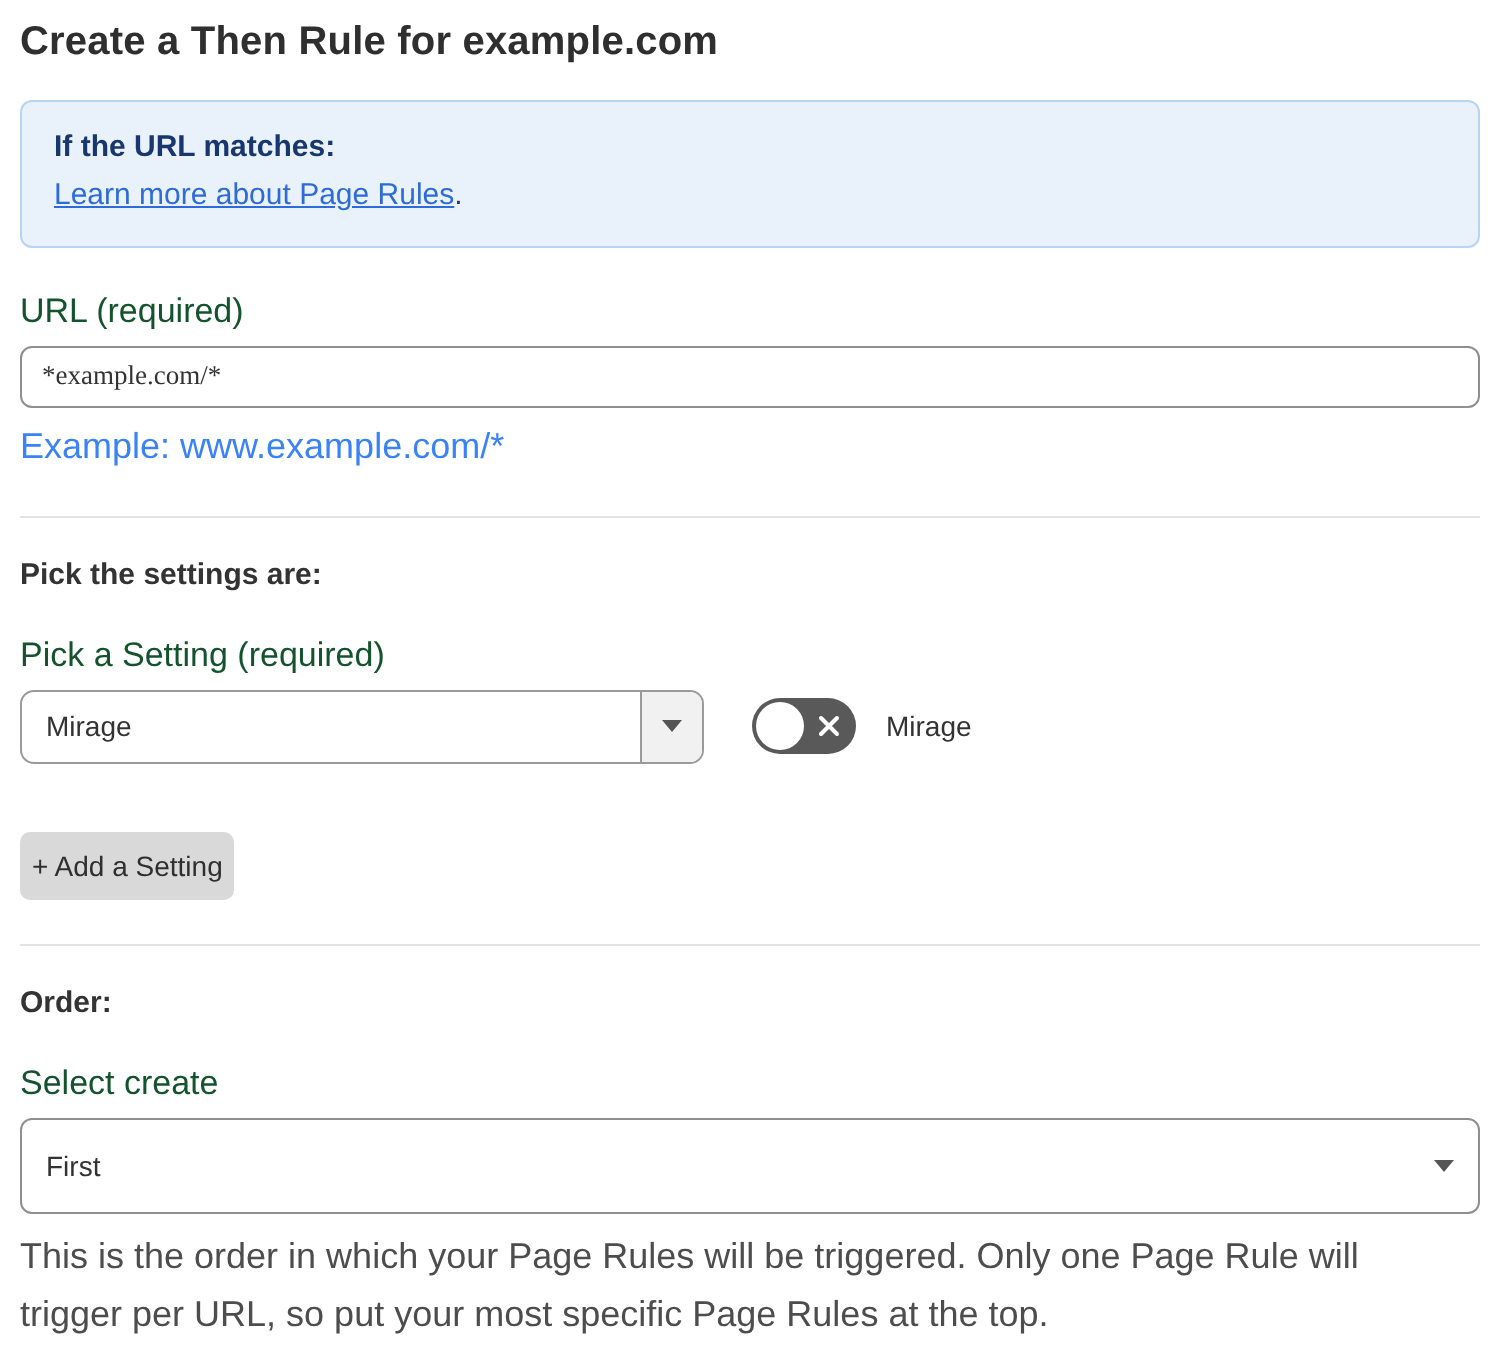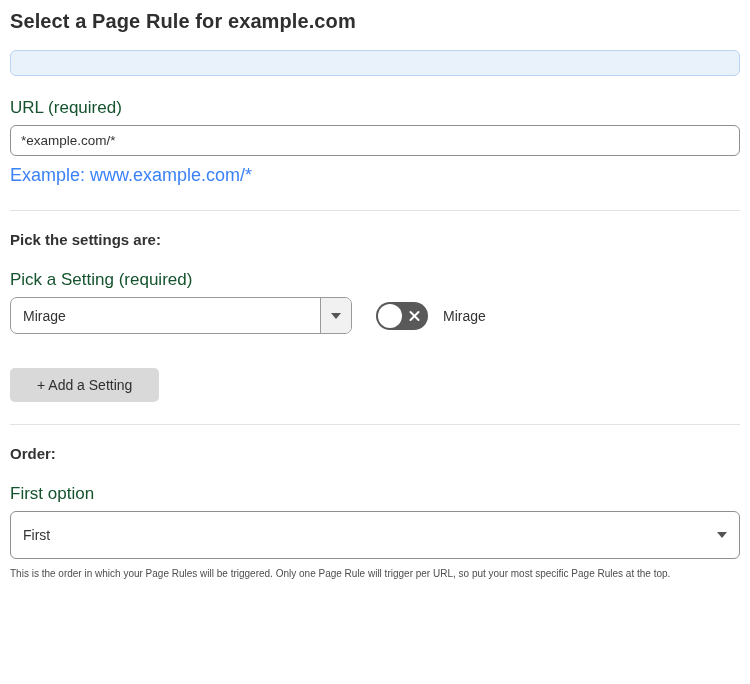--- a/index.html
+++ b/index.html
@@ -43,21 +43,21 @@
     font-size: 17px;
     color: #14532d;
     margin: 22px 0 7px 0;
   }
   .text-input {
     width: 100%;
     height: 31px;
     border: 1px solid #8f8f8f;
     border-radius: 6px;
     padding: 0 10px;
-    font-family: Liberation Sans, sans-serif;
+    font-family: Liberation Serif, serif;
     font-size: 13.5px;
     color: #333333;
     outline: none;
     background: #ffffff;
   }
   .helper-text {
     font-size: 18px;
     color: #3b82f6;
     margin-top: 6px;
     line-height: 1.45;
@@ -142,51 +142,53 @@
     display: inline-block;
     border: none;
     border-radius: 5px;
     font-family: "Liberation Sans", sans-serif;
     font-size: 14px;
     padding: 9px 16px;
     cursor: pointer;
     color: #2f2f2f;
     background: #d9d9d9;
   }
-  .btn-add { margin-top: 34px; padding: 9px 27px; }
+  .btn-add { margin-top: 34px; padding: 9px 6px; }
   .full-select {
     width: 100%;
     height: 48px;
     border: 1px solid #8f8f8f;
     border-radius: 6px;
     display: flex;
     align-items: center;
     justify-content: space-between;
     padding: 0 12px;
     font-size: 14px;
     color: #333333;
     background: #ffffff;
     cursor: pointer;
   }
   .order-helper {
-    font-size: 10px;
+    font-size: 18px;
     color: #4d4d4d;
     line-height: 1.6;
     margin-top: 7px;
     max-width: 724px;
   }
 </style>
 </head>
 <body>
 
 
 
-<h1 class="page-title">Select a Page Rule for example.com</h1>
+<h1 class="page-title">Create a Then Rule for example.com</h1>
 
 <div class="info-box">
+  <p class="info-heading">If the URL matches:</p>
+  <p class="info-body"><a class="info-link">Learn more about Page Rules</a><span>.</span></p>
 </div>
 
 <div class="field-label">URL (required)</div>
 <input class="text-input" type="text" value="*example.com/*" style="">
 <div class="helper-text">Example: www.example.com/*</div>
 
 <hr class="divider">
 
 <h2 class="section-heading">Pick the settings are:</h2>
 
@@ -210,21 +212,21 @@
   </div>
   <span class="toggle-label">Mirage</span>
 </div>
 
 <button class="btn btn-add">+ Add a Setting</button>
 
 <hr class="divider">
 
 <h2 class="section-heading">Order:</h2>
 
-<div class="field-label">First option</div>
+<div class="field-label">Select create</div>
 
 <div class="full-select">
   <span>First</span>
   <span class="caret-down"></span>
 </div>
 
 <div class="order-helper">This is the order in which your Page Rules will be triggered. Only one Page Rule will trigger per URL, so put your most specific Page Rules at the top.</div>
 
 
 

